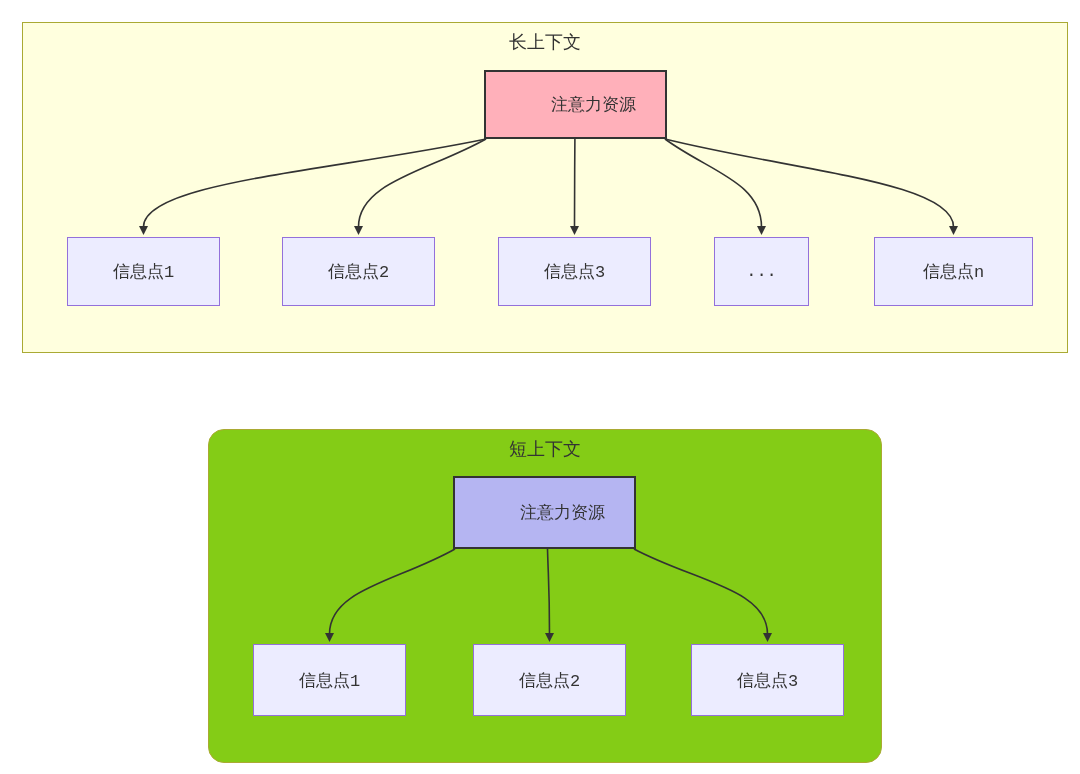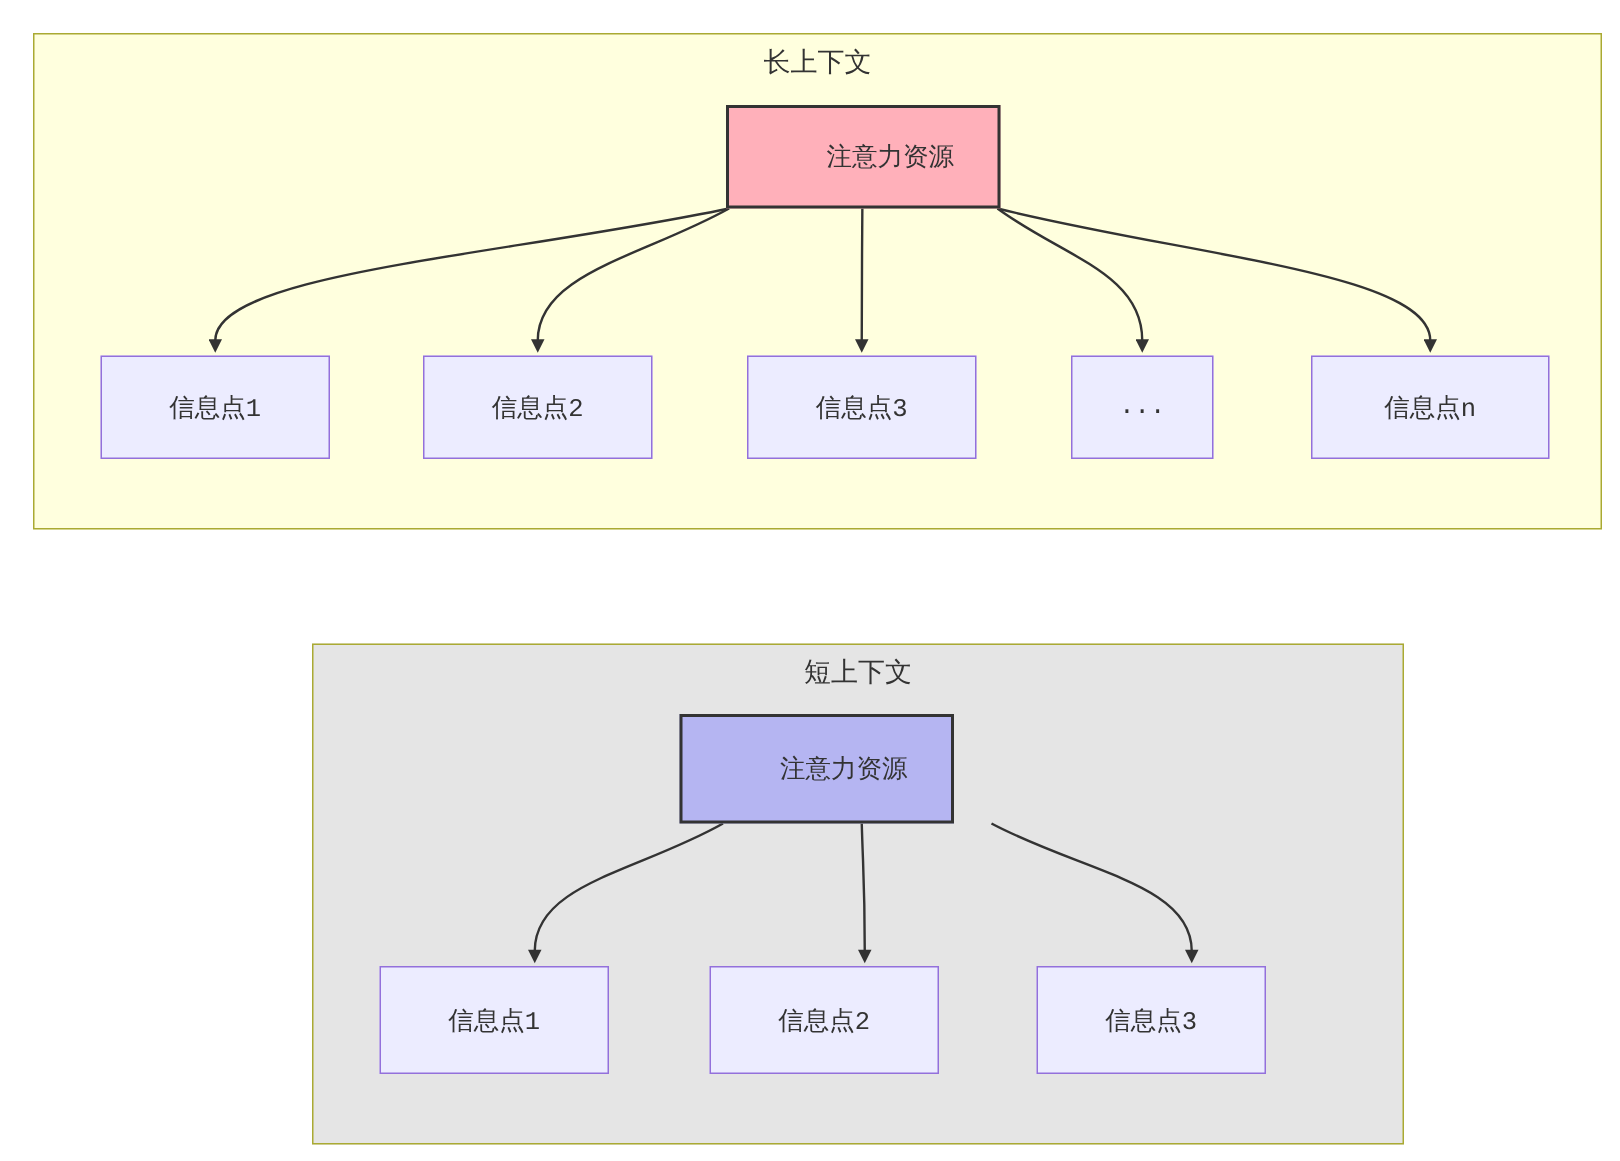--- a/index.html
+++ b/index.html
@@ -88,21 +88,21 @@
       <span>信息点3</span>
     </div>
     <div class="node target" style="left: 691px; top: 214px; width: 95px; height: 69px; background: rgb(236, 236, 255); border-color: rgb(147, 112, 219);">
       <span>...</span>
     </div>
     <div class="node target" style="left: 851px; top: 214px; width: 159px; height: 69px; background: rgb(236, 236, 255); border-color: rgb(147, 112, 219);">
       <span>信息点n</span>
     </div>
   </section>
 
-  <section class="cluster" style="left: 208px; top: 429px; width: 728px; height: 334px; background: #e5e5e5; border-color: rgb(170, 170, 51);">
+  <section class="cluster" style="left: 208px; top: 429px; width: 674px; height: 334px; background: #84cc16; border-color: rgb(170, 170, 51); border-radius: 16px;">
     <div class="cluster-title">短上下文</div>
 
     <svg class="edges" viewBox="0 0 672 332">
       <defs>
         <marker id="arrow-short" viewBox="0 0 10 10" refX="1" refY="5" markerWidth="11" markerHeight="9" orient="auto" markerUnits="userSpaceOnUse">
           <path d="M0,0 L10,5 L0,10 z" fill="#333333"></path>
         </marker>
       </defs>
     <path d="M 246 119 C 189.525 151, 120.5 159, 120.5 204" fill="none" stroke="#333333" stroke-width="1.6" marker-end="url(#arrow-short)"></path>
         <path d="M 338.5 119 C 339.4 151, 340.5 159, 340.5 204" fill="none" stroke="#333333" stroke-width="1.6" marker-end="url(#arrow-short)"></path>

